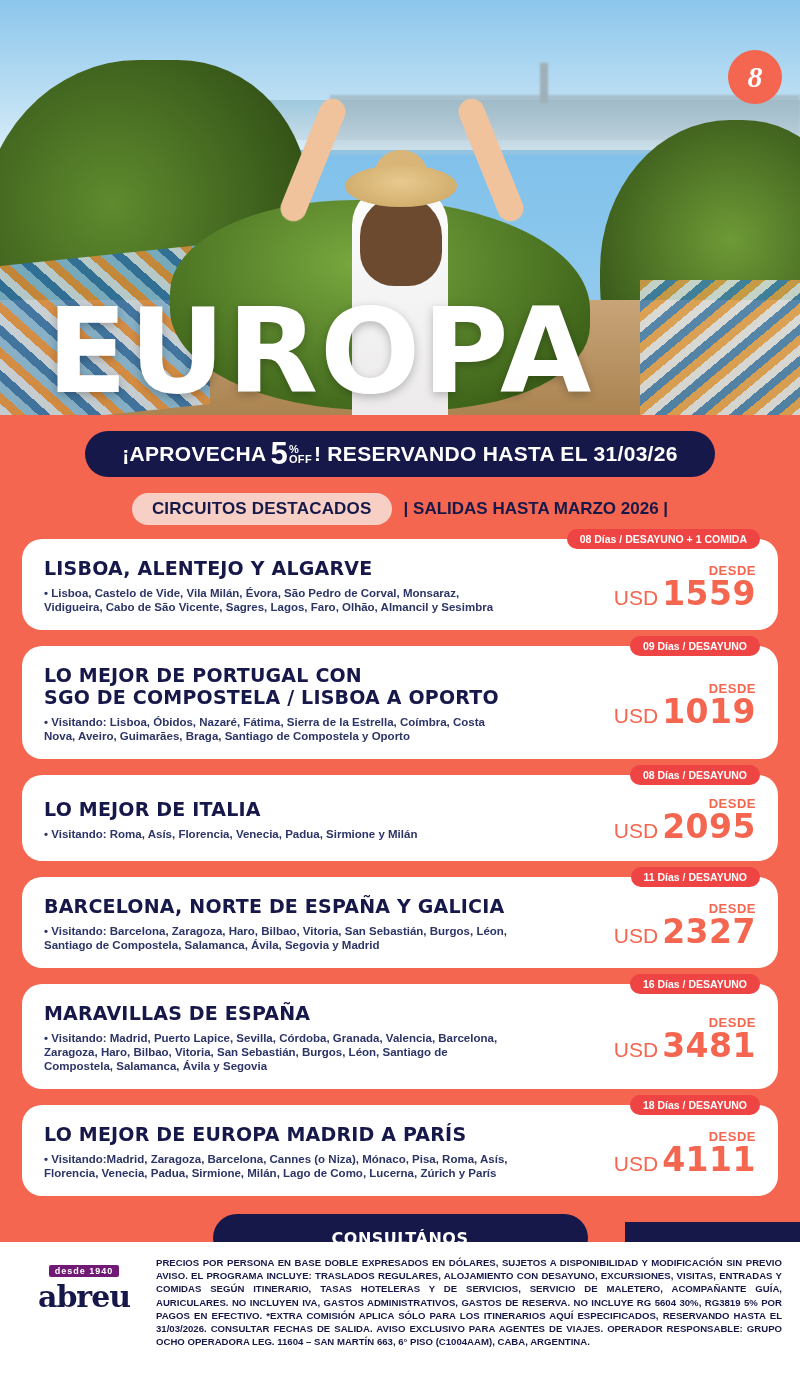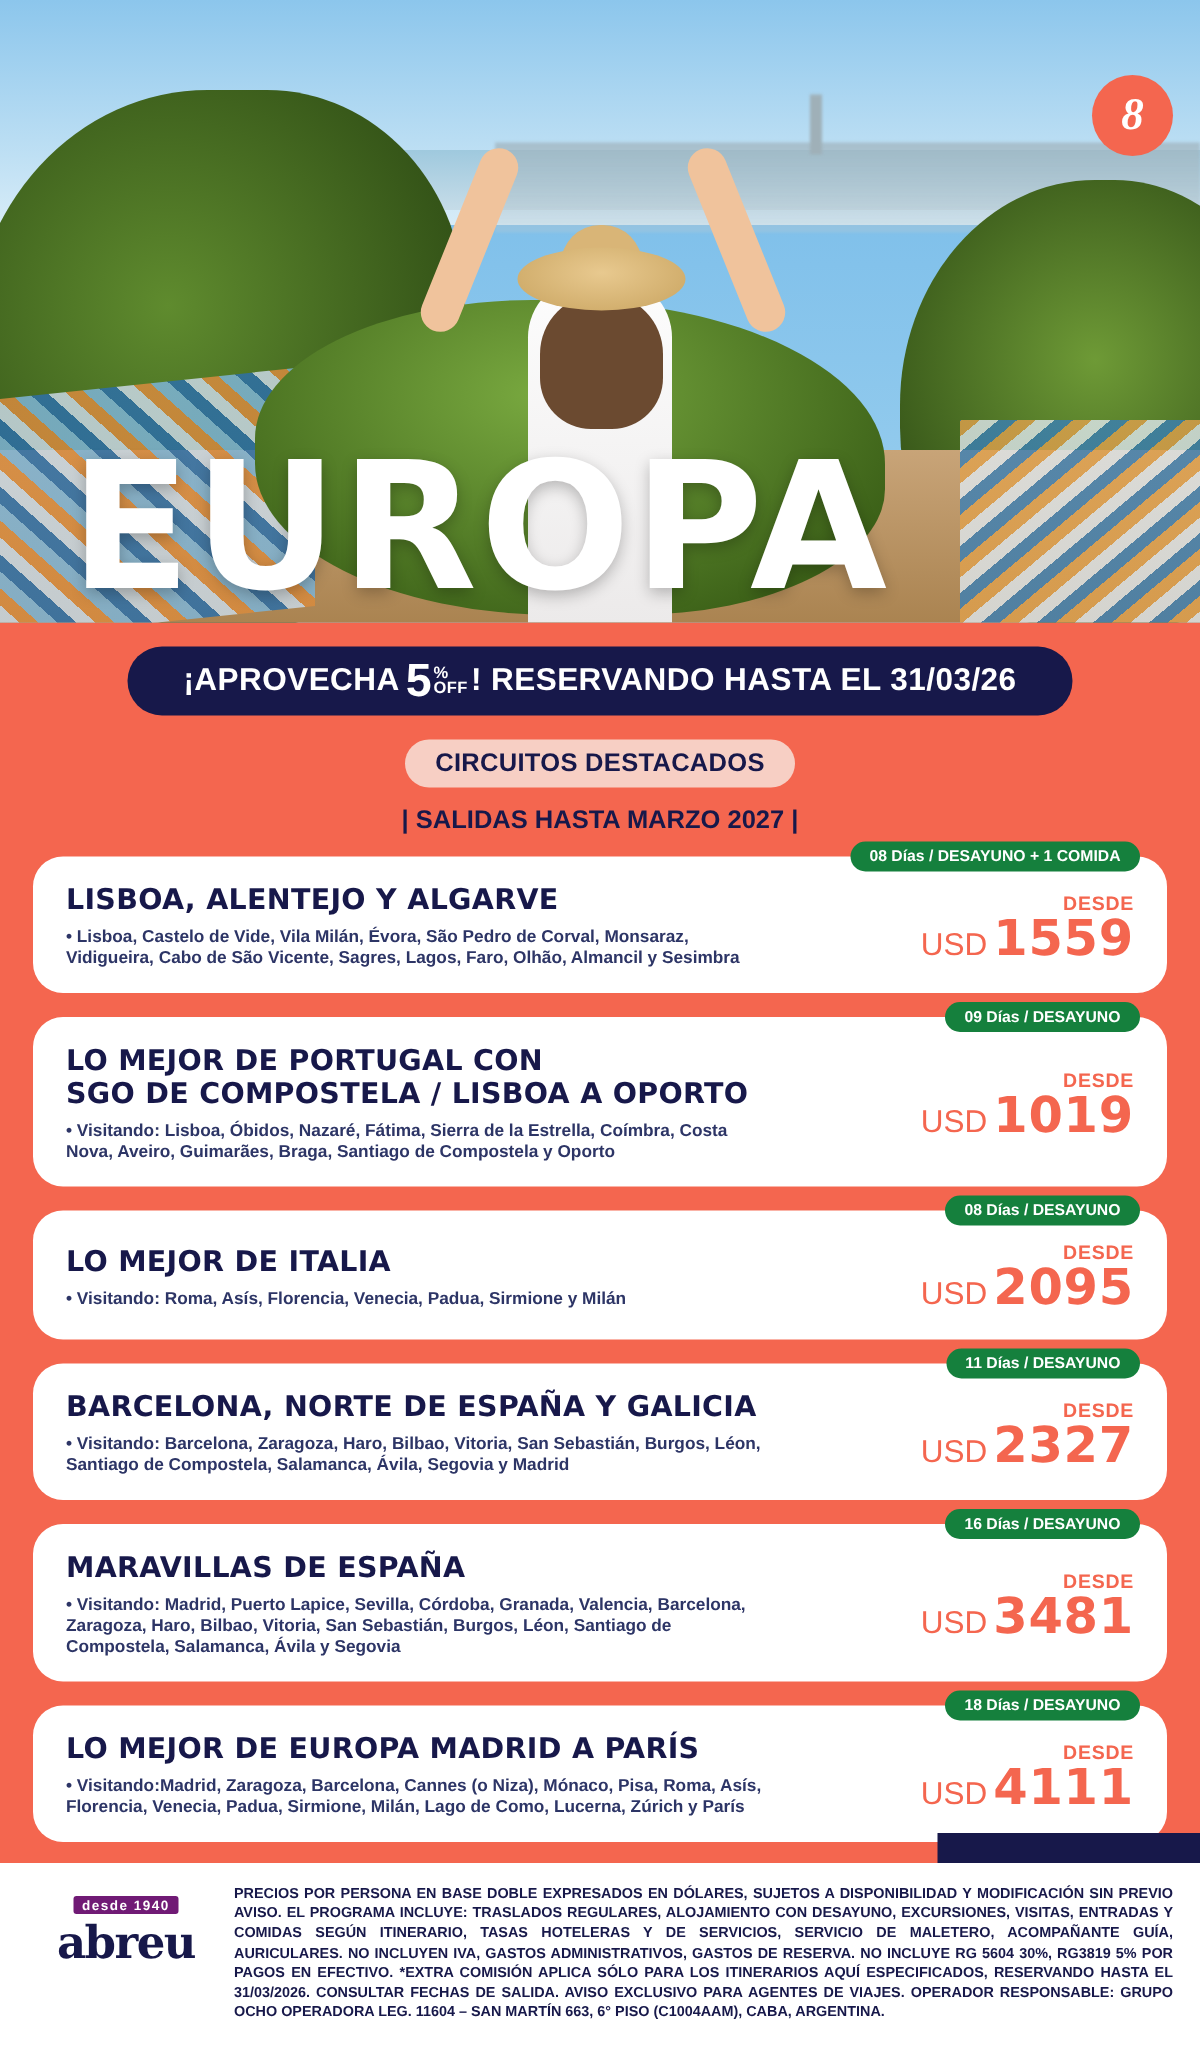--- a/index.html
+++ b/index.html
@@ -135,21 +135,21 @@
   }
   .promo .num { font-size: 31px; margin: 0 1px 0 4px; color:#fff; }
   .promo .off {
     display:inline-block; text-align:left; line-height:10px;
     font-size:11px; margin-right:2px;
   }
   .promo .rest { font-weight: bold; }
 
   .subline {
     margin: 16px auto 0; width: 640px;
-    display: flex; align-items: center; justify-content: center; gap: 12px; flex-direction: column;
+    display: flex; align-items: center; justify-content: center; gap: 12px;
   }
   .chip {
     background: #f7cfc4; color: #17184a;
     border-radius: 16px; padding: 6px 20px;
     font-size: 17px; font-weight: bold; letter-spacing:.2px;
   }
   .subline .salidas {
     color: #17184a; font-size: 17px; font-weight: bold;
   }
 
@@ -168,21 +168,21 @@
   .card-title {
     color: #17184a; font-weight: 900; font-size: 19px;
     letter-spacing: .2px; line-height: 22px; margin-bottom: 7px;
     font-family: "DejaVu Sans", sans-serif;
   }
   .card-desc {
     color: #2d3566; font-size: 11.5px; font-weight: bold; line-height: 14px;
   }
   .tag {
     position: absolute; right: 18px; top: -10px;
-    background: #15803d; color: #fff;
+    background: #ef4444; color: #fff;
     font-size: 10.5px; font-weight: bold;
     border-radius: 11px; padding: 4px 13px;
     white-space: nowrap;
   }
   .price {
     position: absolute; right: 22px; top: 50%;
     transform: translateY(-45%);
     text-align: right; color: #f4664f;
   }
   .price .desde {
@@ -259,21 +259,21 @@
     <div class="badge-8">8</div>
     <div class="europa">EUROPA</div>
   </div>
 
   <div class="promo">
     <span>¡APROVECHA </span><span class="num">5</span><span class="off"><span>%</span><br><span>OFF</span></span><span>!</span>&nbsp;<span class="rest">RESERVANDO HASTA EL 31/03/26</span>
   </div>
 
   <div class="subline">
     <span class="chip">CIRCUITOS DESTACADOS</span>
-    <span class="salidas">| SALIDAS HASTA MARZO 2027 |</span>
+    <span class="salidas">| SALIDAS HASTA MARZO 2026 |</span>
   </div>
 
   <div class="cards">
 
     <div class="card">
       <div class="tag">08 Días / DESAYUNO + 1 COMIDA</div>
       <div class="card-left">
         <div class="card-title">LISBOA, ALENTEJO Y ALGARVE</div>
         <div class="card-desc">• Lisboa, Castelo de Vide, Vila Milán, Évora, São Pedro de Corval, Monsaraz, Vidigueira, Cabo de São Vicente, Sagres, Lagos, Faro, Olhão, Almancil y Sesimbra</div>
       </div>

